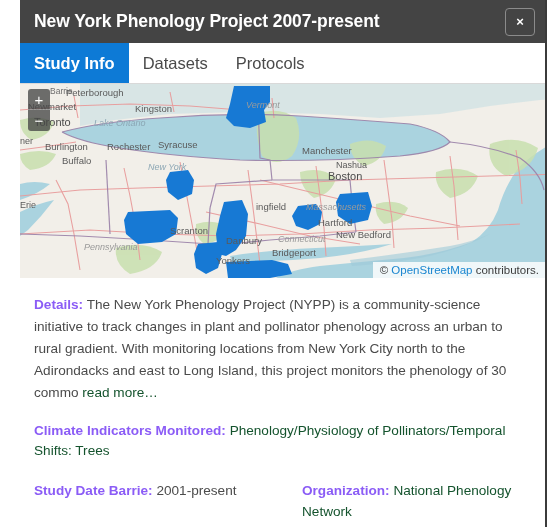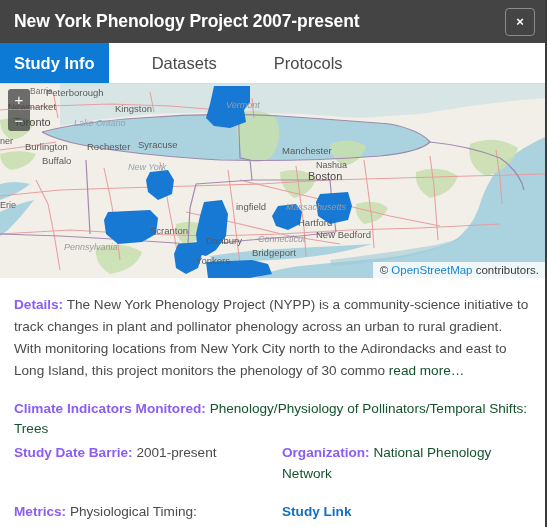--- a/index.html
+++ b/index.html
@@ -11,20 +11,21 @@
     font-family: "Liberation Sans", sans-serif;
   }
   #app {
     position: relative;
     width: 547px;
     height: 527px;
     overflow: hidden;
     background: #ffffff;
     border-right: 2px solid #3b3b3b;
     box-sizing: border-box;
+    padding-left: 20px;
   }
 
   
   .titlebar {
     height: 43px;
     background: #444444;
     display: flex;
     align-items: center;
     justify-content: space-between;
     padding: 0 10px 0 14px;
@@ -56,21 +57,20 @@
   }
 
   
   .tabbar {
     height: 41px;
     background: #ffffff;
     display: flex;
     align-items: stretch;
     border-bottom: 1px solid #d9d9d9;
     box-sizing: border-box;
-    gap: 29px;
   }
   .tab {
     display: flex;
     align-items: center;
     padding: 0 14px;
     font-size: 16.5px;
     color: #4a4a4a;
     cursor: pointer;
     white-space: nowrap;
   }
@@ -157,21 +157,21 @@
     color: #1071c4;
     font-weight: bold;
     text-decoration: none;
     cursor: pointer;
   }
 
   .indicators-row {
     font-size: 13.6px;
     line-height: 1.5;
     color: #4b4b4b;
-    margin-bottom: 2px;
+    margin-bottom: 18px;
   }
 
   .meta-grid {
     display: grid;
     grid-template-columns: 268px 1fr;
     row-gap: 17px;
     font-size: 13.6px;
     line-height: 1.55;
     color: #4b4b4b;
   }

